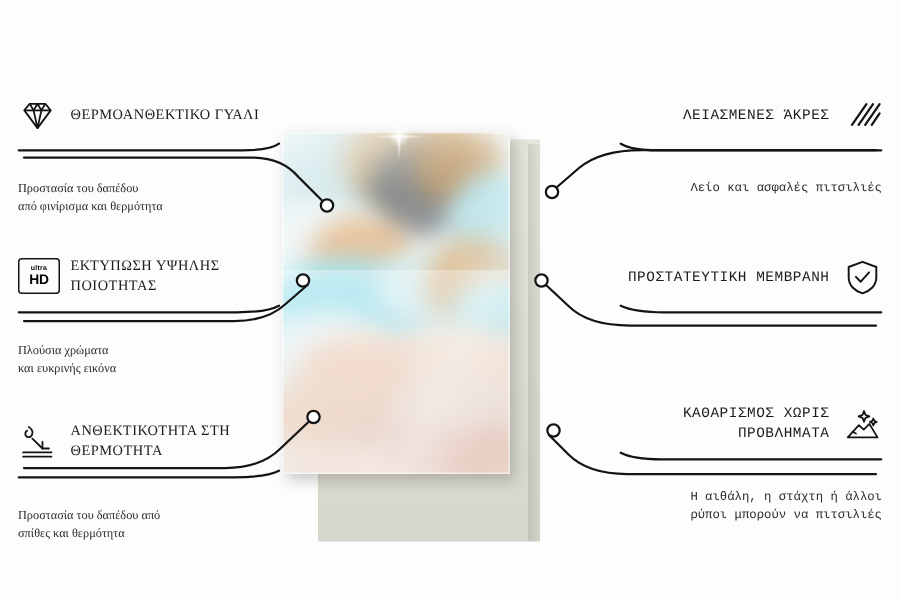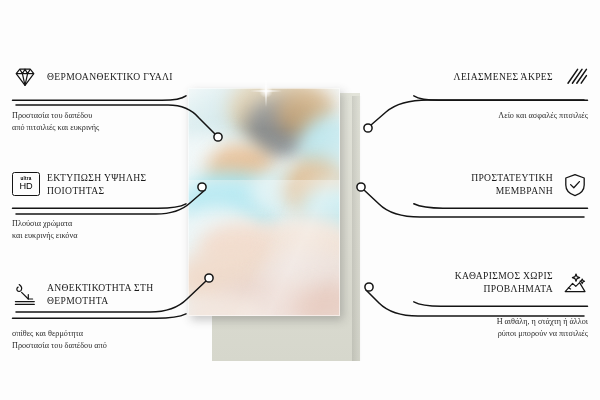--- a/index.html
+++ b/index.html
@@ -61,44 +61,44 @@
     transform:translate(-50%,-50%);border-radius:50%;
     background:radial-gradient(closest-side,rgba(255,255,255,.98),rgba(255,255,255,0));
   }
 
   
   #wires{position:absolute;left:0;top:0;width:600px;height:400px;pointer-events:none;}
 
   
   .feat{position:absolute;width:175px;}
   .feat.left{left:12px;text-align:left;}
-  .feat.right{right:12px;text-align:right;}
+  .feat.right{right:12px;text-align:right;font-family:Liberation Mono, monospace;}
 
   .head{display:flex;align-items:center;gap:9px;min-height:30px;}
   .feat.right .head{flex-direction:row-reverse;}
   .title{
     font-size:9.6px;letter-spacing:.35px;line-height:1.32;
     color:#1b1b1b;text-transform:uppercase;font-weight:400;
   }
   .ico{flex:0 0 auto;width:26px;height:26px;display:block;}
 
   .rule{position:relative;height:7px;margin-top:3px;}
   .rule svg{position:absolute;left:0;top:0;overflow:visible;}
   .desc{
-    font-size:8.2px;line-height:1.46;color:#2a2a2a;margin-top:8px;
+    font-size:8.2px;line-height:1.46;color:#2a2a2a;margin-top:18px;
   }
   .desc span{display:block;}
 
   .hdbox{
     width:26px;height:22px;border:1.15px solid #141414;border-radius:2.5px;
     display:flex;flex-direction:column;align-items:center;justify-content:center;
     line-height:1;
   }
   .hdbox b{font-family:"Liberation Sans",sans-serif;font-size:4.6px;font-weight:700;letter-spacing:.2px;}
-  .hdbox u{font-family:"Liberation Sans",sans-serif;font-size:9.2px;font-weight:400;text-decoration:none;letter-spacing:-.2px;}
+  .hdbox u{font-family:"Liberation Sans",sans-serif;font-size:9.2px;font-weight:700;text-decoration:none;letter-spacing:-.2px;}
 </style>
 </head>
 <body>
 
 <div id="stage">
 
   <div class="backdrop"></div>
   <div class="backdrop-shadow"></div>
 
   <div class="glass">
@@ -165,21 +165,21 @@
         <span>ΓΥΑΛΙ</span>
       </span>
     </div>
     <div class="rule">
       <svg width="175" height="7" viewBox="0 0 175 7">
           <path d="M0.5 5.2 H150 Q168 5.2 174 0.8" fill="none" stroke="#141414" stroke-width="1.5" stroke-linecap="round"></path>
         </svg>
     </div>
     <div class="desc">
       <span>Προστασία του δαπέδου</span>
-      <span>από πιτσιλιές και ευκρινής</span>
+      <span>από φινίρισμα και θερμότητα</span>
     </div>
   </div>
 
   <div class="feat left" style="top:170px;">
     <div class="head">
       <span class="ico">
         <span class="hdbox">
           <b>ultra</b>
           <u>HD</u>
         </span>
@@ -215,22 +215,22 @@
         <span>ΑΝΘΕΚΤΙΚΟΤΗΤΑ</span>
         <span>ΣΤΗ ΘΕΡΜΟΤΗΤΑ</span>
       </span>
     </div>
     <div class="rule">
       <svg width="175" height="7" viewBox="0 0 175 7">
           <path d="M0.5 5.2 H144 Q165 5.2 174 0.8" fill="none" stroke="#141414" stroke-width="1.5" stroke-linecap="round"></path>
         </svg>
     </div>
     <div class="desc">
+      <span>Προστασία του δαπέδου από</span>
       <span>σπίθες και θερμότητα</span>
-      <span>Προστασία του δαπέδου από</span>
     </div>
   </div>
 
   <div class="feat right" style="top:62px;">
     <div class="head">
       <span class="ico">
         <svg viewBox="0 0 26 26" width="26" height="26" fill="none" stroke="#141414" stroke-width="1.5" stroke-linecap="round">
           <path d="M6.0 19.2 L15.6 5.4"></path>
             <path d="M10.4 19.2 L20.0 5.4"></path>
           <path d="M14.8 19.2 L24.4 5.4"></path>

